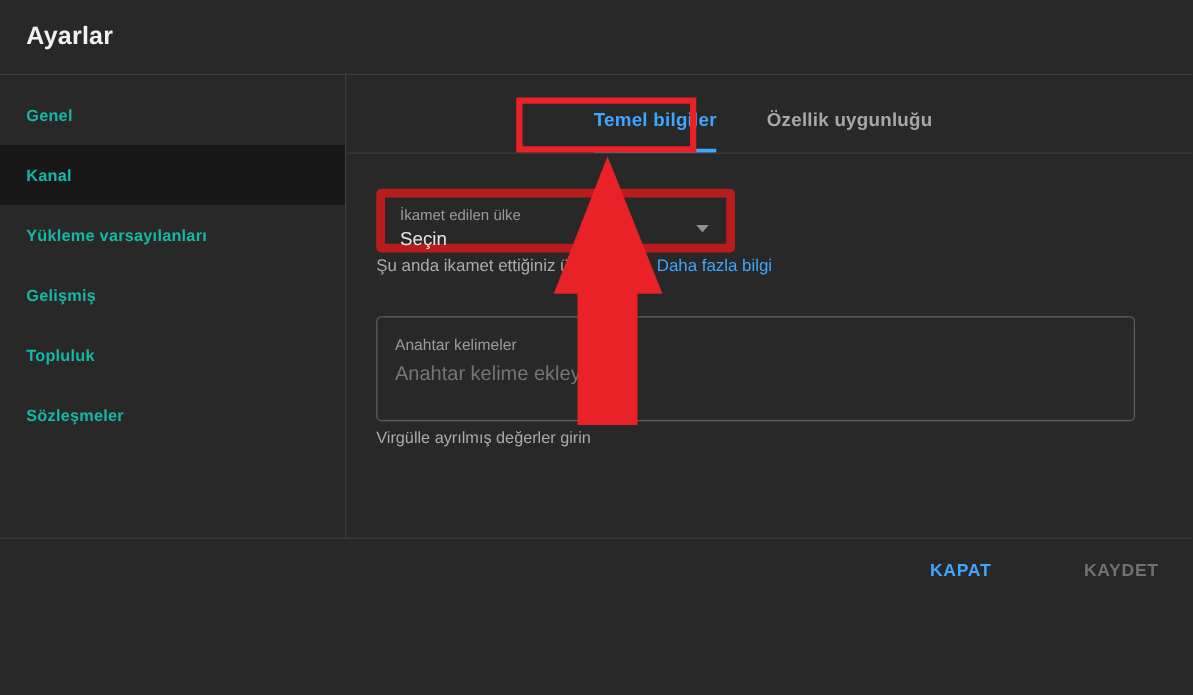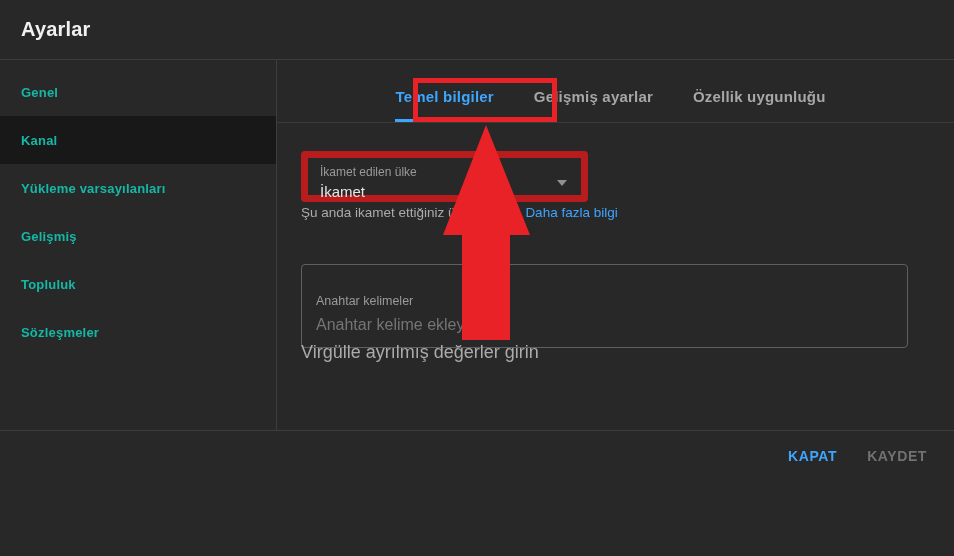--- a/index.html
+++ b/index.html
@@ -67,41 +67,42 @@
     position:absolute; right:14px; top:22px;
     width:0; height:0;
     border-left:5px solid transparent; border-right:5px solid transparent;
     border-top:6px solid #909090;
   }
 
   .helper1 { position:absolute; left:24px; top:82px; font-size:13.5px; color:#ababab; white-space:nowrap; }
   .helper-link { color:#3ea6ff; cursor:pointer; }
 
   .keywords-box {
-    position:absolute; left:24px; top:141px;
+    position:absolute; left:24px; top:130px;
     width:607px; height:84px;
     border:1px solid #5f5f5f; border-radius:4px;
-    padding:29px 14px;
+    padding:15px 14px;
   }
   .keywords-label { font-size:12.5px; color:#9a9a9a; display:block; }
   .keywords-input {
     display:block; width:100%; margin-top:8px;
     background:transparent; border:none; outline:none; resize:none;
     font-family:"Liberation Sans", sans-serif;
     font-size:16px; color:#e6e6e6; height:30px;
   }
   .keywords-input::placeholder { color:#757575; opacity:1; }
-  .helper2 { position:absolute; left:24px; top:219px; font-size:18px; color:#ababab;text-align:center; }
+  .helper2 { position:absolute; left:24px; top:219px; font-size:13px; color:#ababab;text-align:center; }
 
   
   .dlg-footer {
     height:50px; flex:0 0 50px;
     border-top:1px solid #3d3d3d;
     display:flex; align-items:center; justify-content:flex-end;
     padding-right:27px;
+    gap:44px;
   }
   .btn {
     background:none; border:none; cursor:pointer;
     font-family:"Liberation Sans", sans-serif;
     font-size:14px; font-weight:700; letter-spacing:.6px;
   }
   .btn-close { color:#3ea6ff; margin-right:30px; }
   .btn-save  { color:#717171; cursor:default; }
 
   
@@ -148,32 +149,29 @@
       </div>
     </div>
 
     <div class="main">
 
       <div class="tabbar">
         <div class="tab active">
           <span>Temel bilgiler</span>
         </div>
         <div class="tab">
-          <span>Gelişmiş ayarlar</span>
-        </div>
-        <div class="tab">
           <span>Özellik uygunluğu</span>
         </div>
       </div>
 
       <div class="form">
 
         <div class="select-box">
           <span class="select-label">İkamet edilen ülke</span>
-          <span class="select-value">İkamet</span>
+          <span class="select-value">Seçin</span>
           <span class="select-caret"></span>
         </div>
 
         <div class="helper1"><span>Şu anda ikamet ettiğiniz ülkeyi seçin. </span><span class="helper-link">Daha fazla bilgi</span></div>
 
         <div class="keywords-box">
           <span class="keywords-label">Anahtar kelimeler</span>
           <textarea class="keywords-input" placeholder="Anahtar kelime ekleyin" style=""></textarea>
         </div>
 

